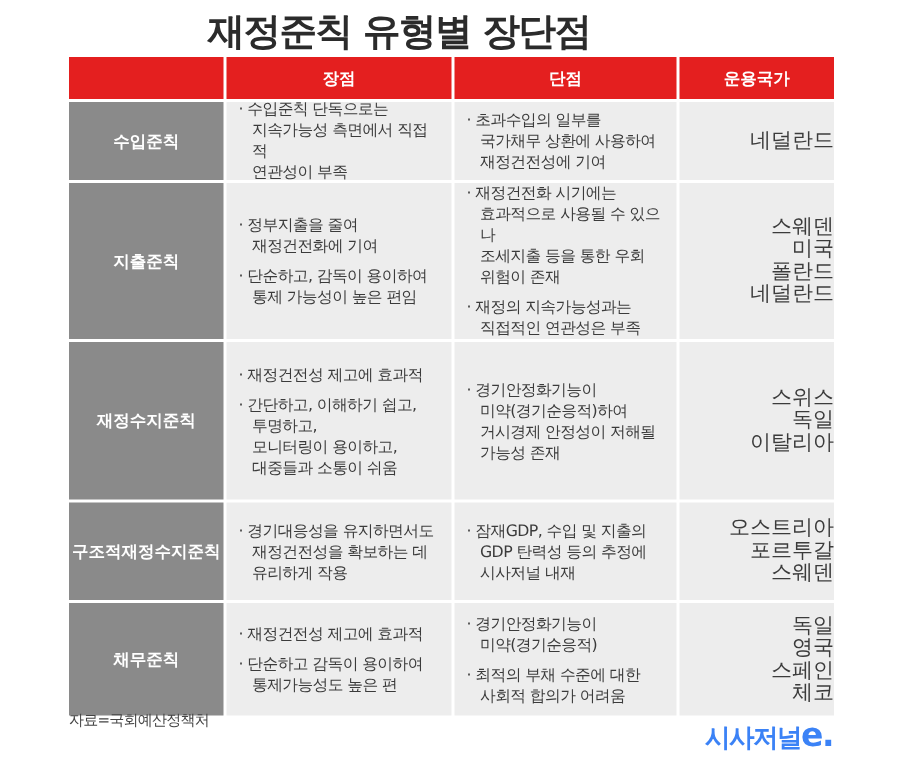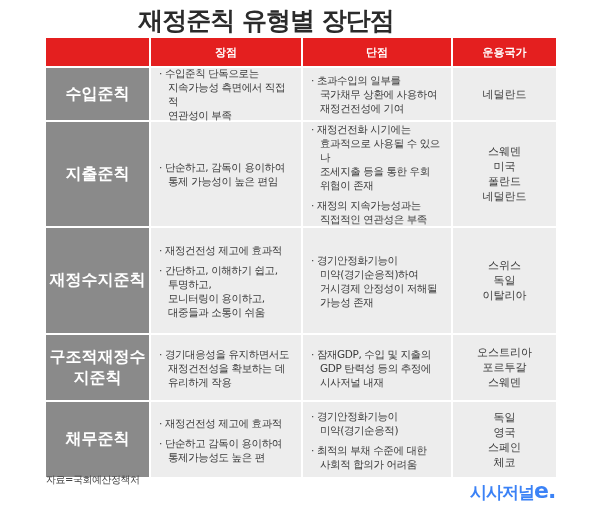--- a/index.html
+++ b/index.html
@@ -17,33 +17,33 @@
       display:grid;
       grid-template-columns: 103px 150px 148px 103px;
       grid-template-rows: 28px 52px 104px 105px 65px 75px;
       column-gap:2px; row-gap:2px;
     }
     .hd {
       background:#e41f1f; color:#ffffff; font-size:11px; font-weight:bold;
       display:flex; align-items:center; justify-content:center;
     }
     .rowlab {
-      background:#8a8a8a; color:#ffffff; font-size:16px; font-weight:bold;
+      background:#8a8a8a; color:#ffffff; font-size:11px; font-weight:bold;
       display:flex; align-items:center; justify-content:center; text-align:center;
     }
     .cell {
       background:#ededed; font-size:10.5px; line-height:14px; color:#3b3b3b;
       display:flex; flex-direction:column; justify-content:center;
       padding:0 6px 0 8px; box-sizing:border-box; letter-spacing:-0.4px;
     }
     .bullet { display:block; margin:3px 0; padding-left:9px; text-indent:-9px; white-space:pre-line; }
     .bullet::before { content:"· "; }
     .countries {
-      background:#ededed; font-size:11px; line-height:15px; color:#3b3b3b;
-      display:flex; flex-direction:column; align-items:center; justify-content:center; text-align:center;
+      background:#ededed; font-size:14px; line-height:15px; color:#3b3b3b;
+      display:flex; flex-direction:column; align-items:flex-end; justify-content:center; text-align:center;
     }
     .source {
       position:absolute; left:46px; top:473px; font-size:10px; color:#444; letter-spacing:-0.5px;
     }
     .logo {
       position:absolute; left:470px; top:478px; font-size:17px; font-weight:bold;
       color:#3b82f6; letter-spacing:-1px;
     }
     .logo .e { font-size:22px; }
   </style>
@@ -68,20 +68,22 @@
     <span class="bullet">초과수입의 일부를
 국가채무 상환에 사용하여
 재정건전성에 기여</span>
   </div>
   <div class="countries">
     <span>네덜란드</span>
   </div>
 
   <div class="rowlab">지출준칙</div>
   <div class="cell">
+    <span class="bullet">정부지출을 줄여
+재정건전화에 기여</span>
     <span class="bullet">단순하고, 감독이 용이하여
 통제 가능성이 높은 편임</span>
   </div>
   <div class="cell">
     <span class="bullet">재정건전화 시기에는
 효과적으로 사용될 수 있으나
 조세지출 등을 통한 우회
 위험이 존재</span>
     <span class="bullet">재정의 지속가능성과는
 직접적인 연관성은 부족</span>

